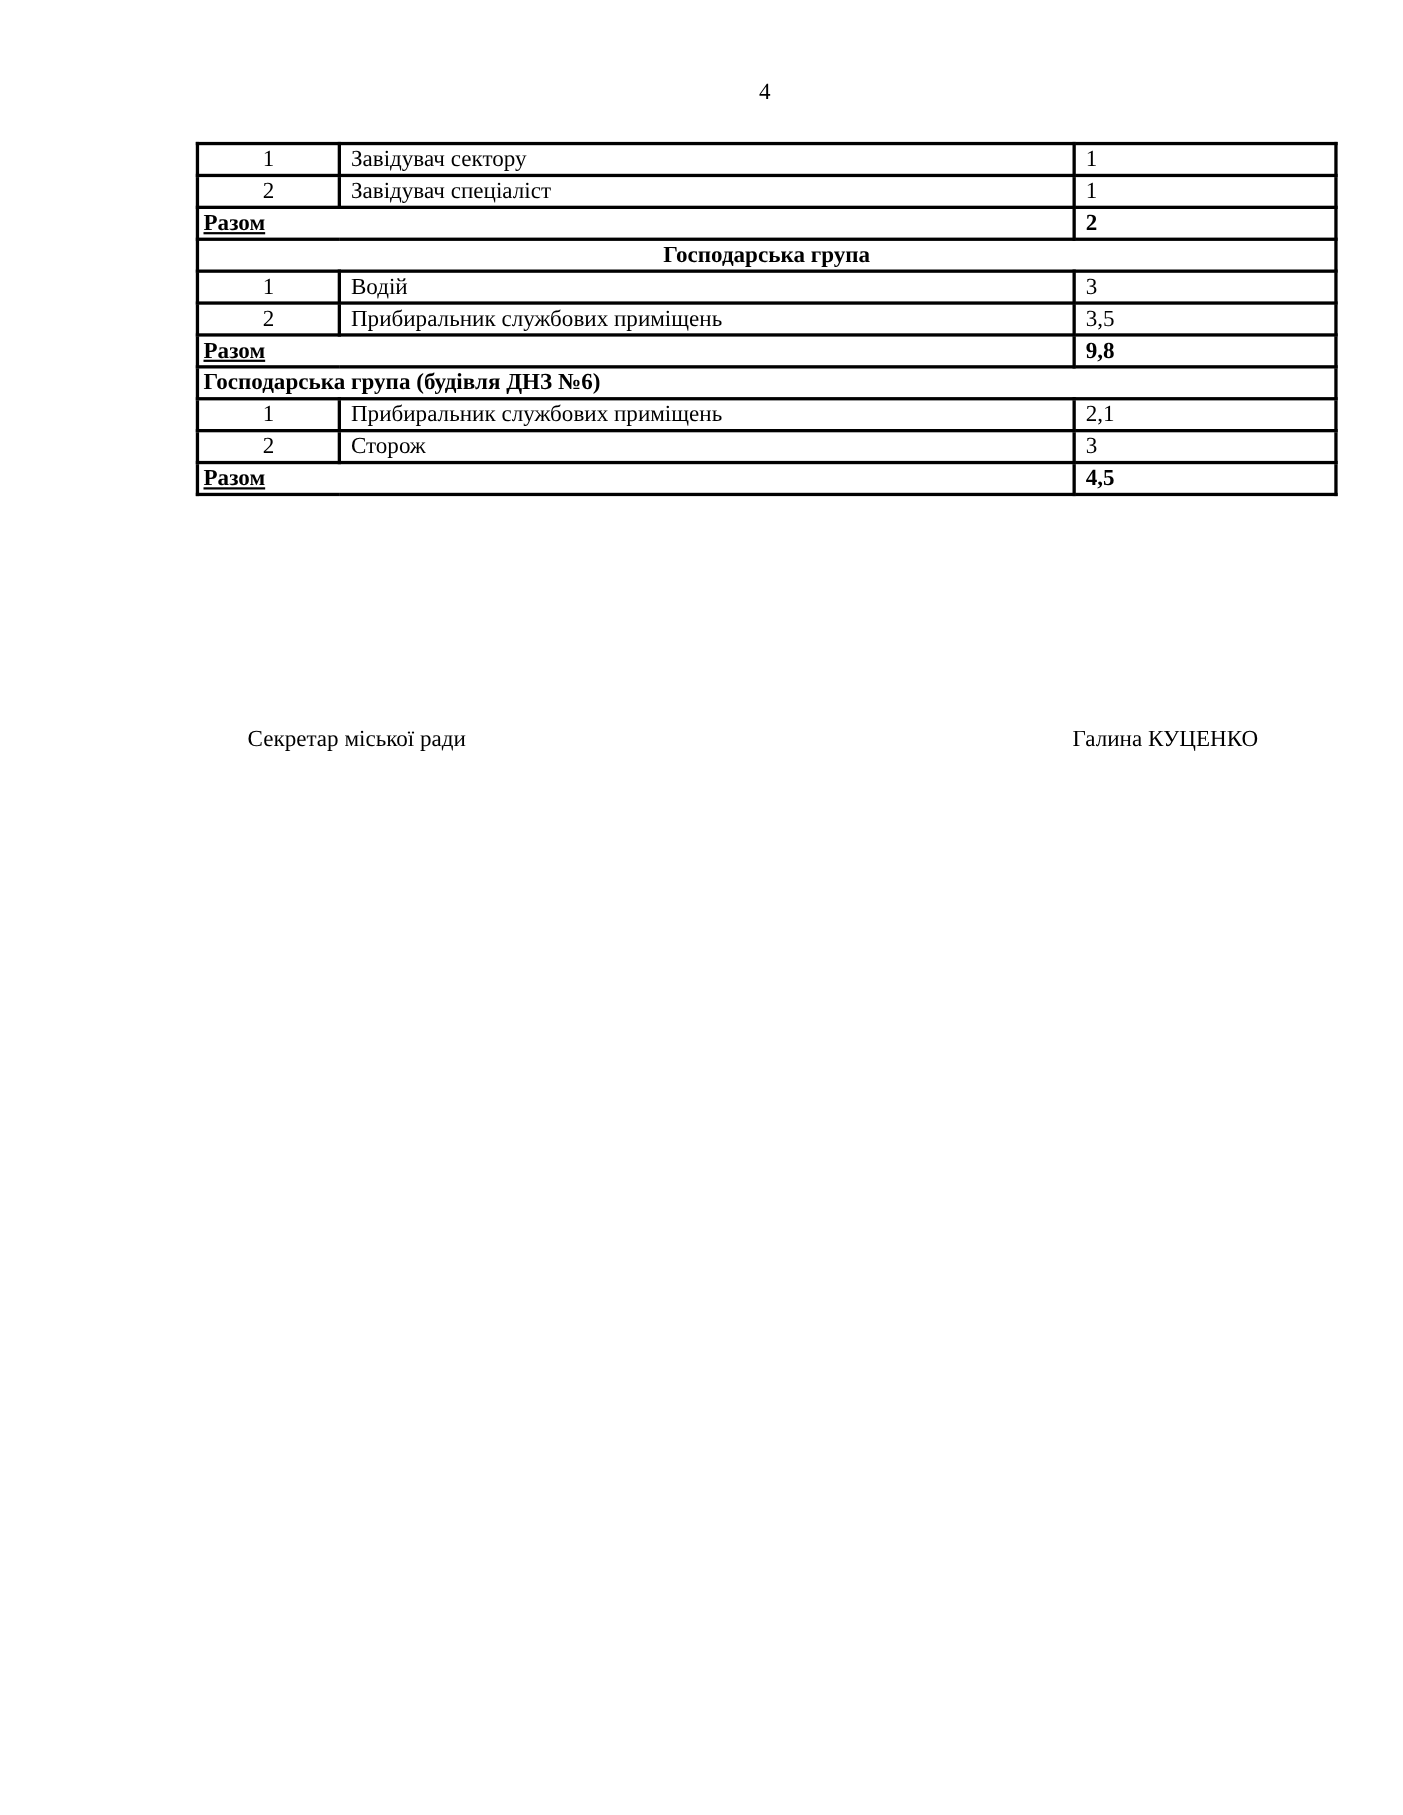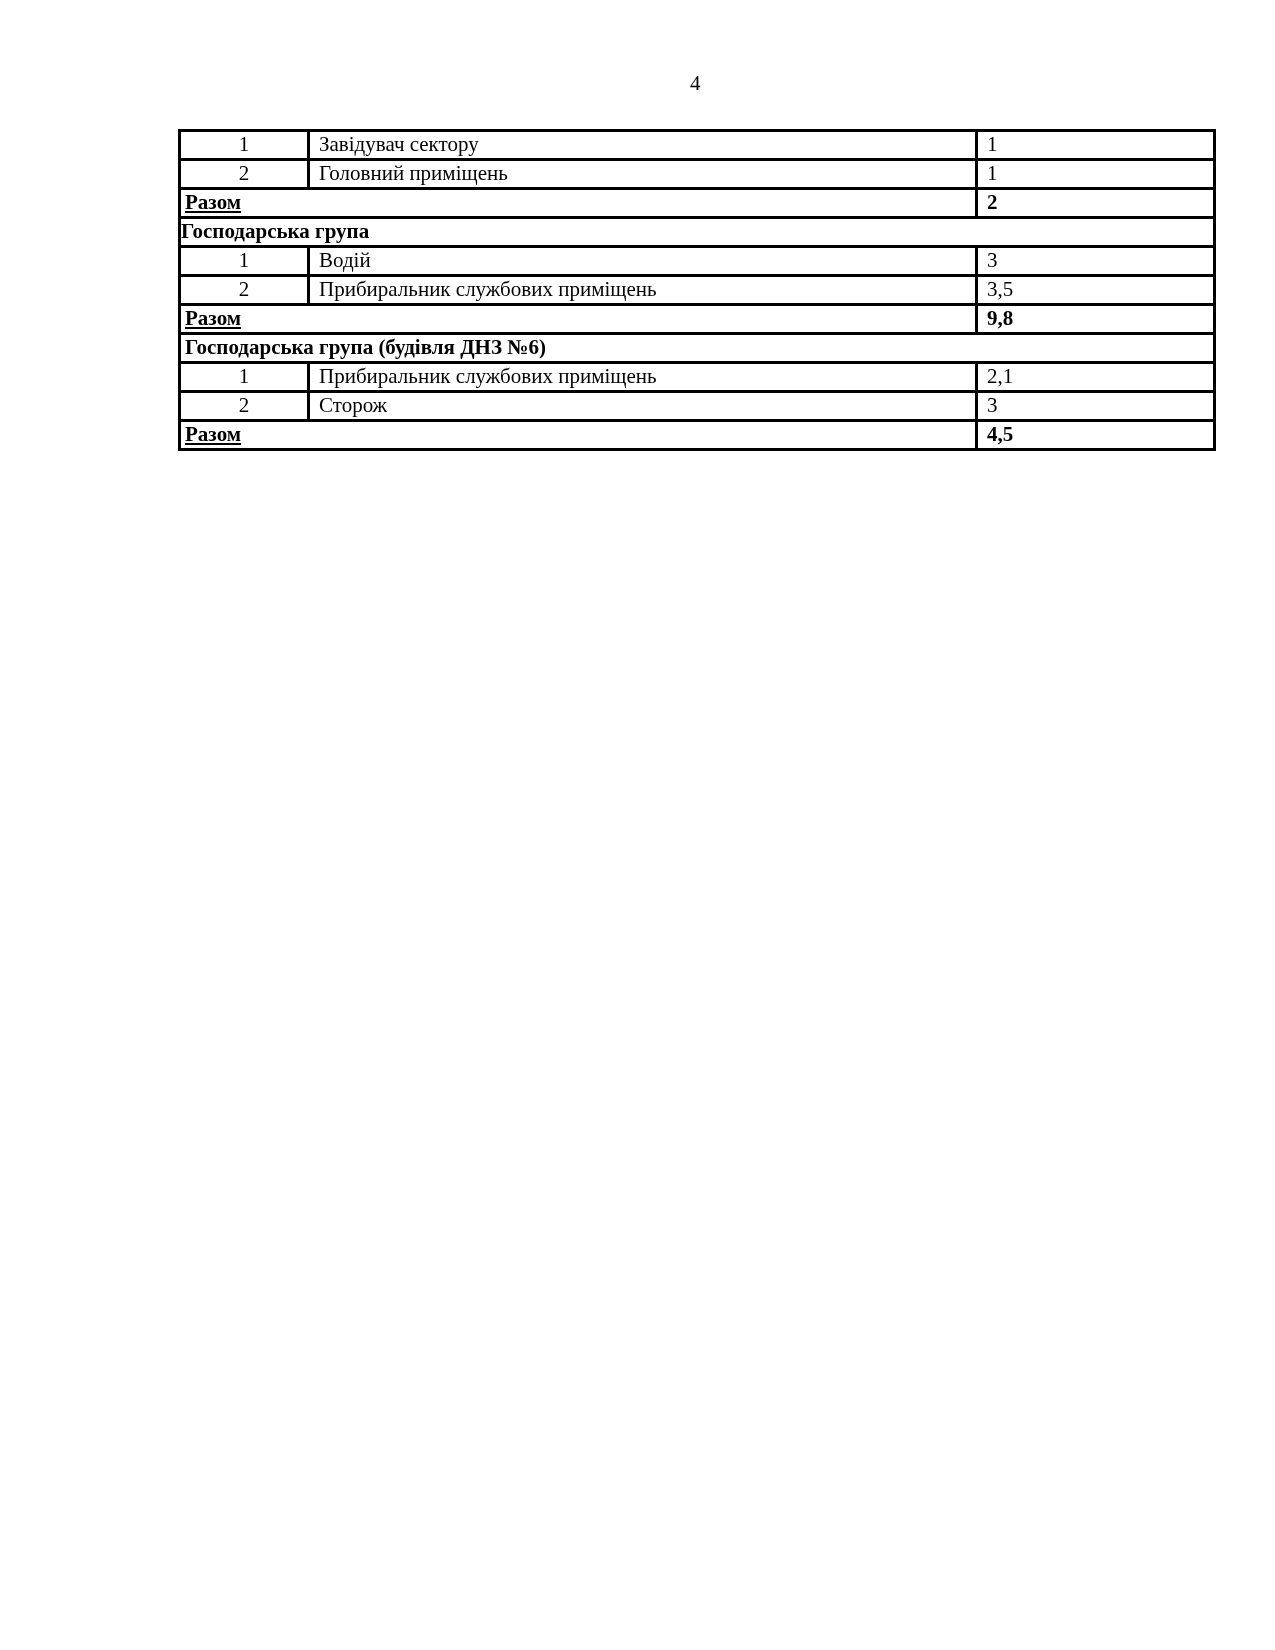--- a/index.html
+++ b/index.html
@@ -36,21 +36,21 @@
     padding: 1px 0 1px 0;
     vertical-align: middle;
     overflow: hidden;
     white-space: nowrap;
   }
   .c-num  { text-align: center; }
   .c-name { padding-left: 9px !important; }
   .c-val  { padding-left: 9px !important; }
   .c-val-bold { padding-left: 9px !important; font-weight: bold; }
   .c-total-label   { font-weight: bold; padding-left: 4px !important; text-decoration: underline; }
-  .c-section-center{ font-weight: bold; text-align: left; }
+  .c-section-center{ font-weight: bold; text-align: center; }
   .c-section-left  { font-weight: bold; padding-left: 4px !important; margin-left: 18px; }
   .c-grand-label   { font-weight: bold; padding-left: 52px !important; }
   .signature-row {
     position: absolute; top: 659px; left: 0; width: 1275px; height: 30px;
     font-size: 21px;
   }
   .sig-title { position: absolute; left: 225px; top: 0; }
   .sig-name  { position: absolute; left: 975px; top: 0; }
 </style>
 </head>
@@ -67,21 +67,21 @@
       <col style="width:238px">
     </colgroup>
     <tbody>
       <tr>
         <td class="c-num">1</td>
         <td class="c-name">Завідувач сектору</td>
         <td class="c-val">1</td>
       </tr>
       <tr>
         <td class="c-num">2</td>
-        <td class="c-name">Головний приміщень</td>
+        <td class="c-name">Завідувач спеціаліст</td>
         <td class="c-val">1</td>
       </tr>
       <tr>
         <td class="c-total-label" colspan="2">Разом</td>
         <td class="c-val-bold">2</td>
       </tr>
       <tr>
         <td class="c-section-center" colspan="3">Господарська група</td>
       </tr>
       <tr>
@@ -111,14 +111,18 @@
         <td class="c-name">Сторож</td>
         <td class="c-val">3</td>
       </tr>
       <tr>
         <td class="c-total-label" colspan="2">Разом</td>
         <td class="c-val-bold">4,5</td>
       </tr>
     </tbody>
   </table>
 
+  <div class="signature-row">
+    <span class="sig-title">Секретар міської ради</span>
+    <span class="sig-name">Галина КУЦЕНКО</span>
+  </div>
 
 </div>
 
 </body></html>

